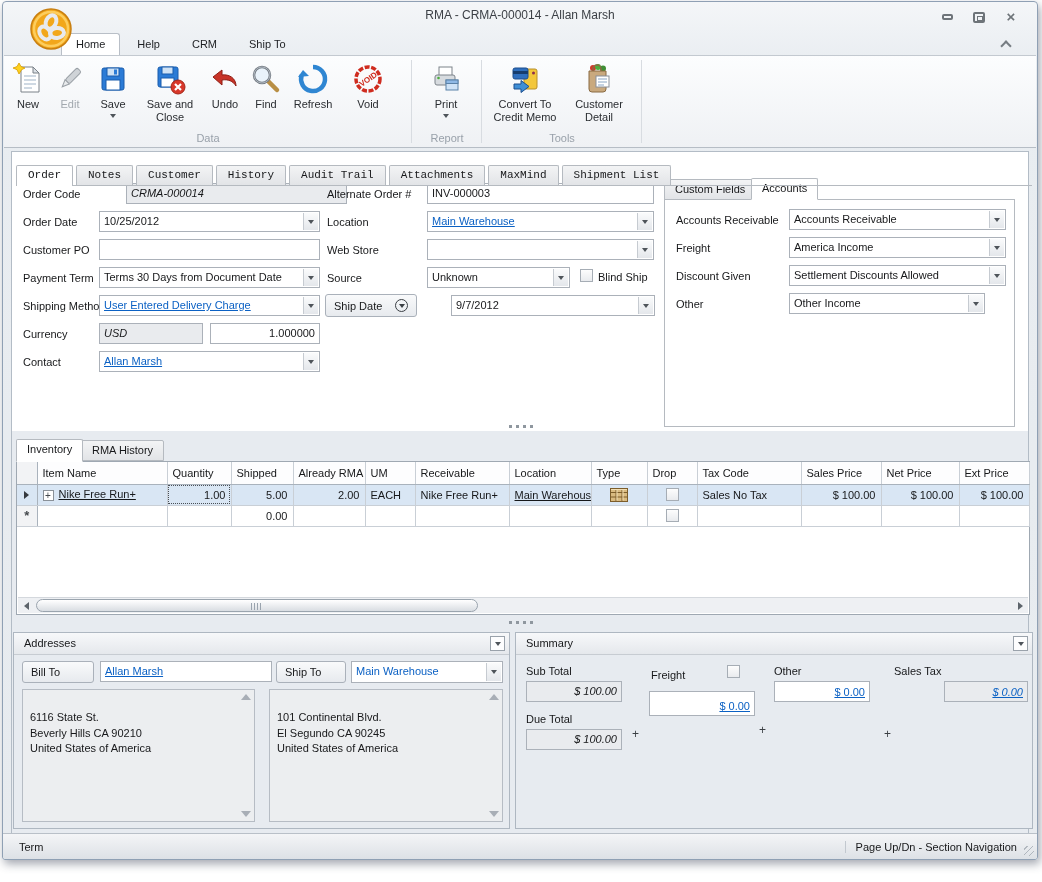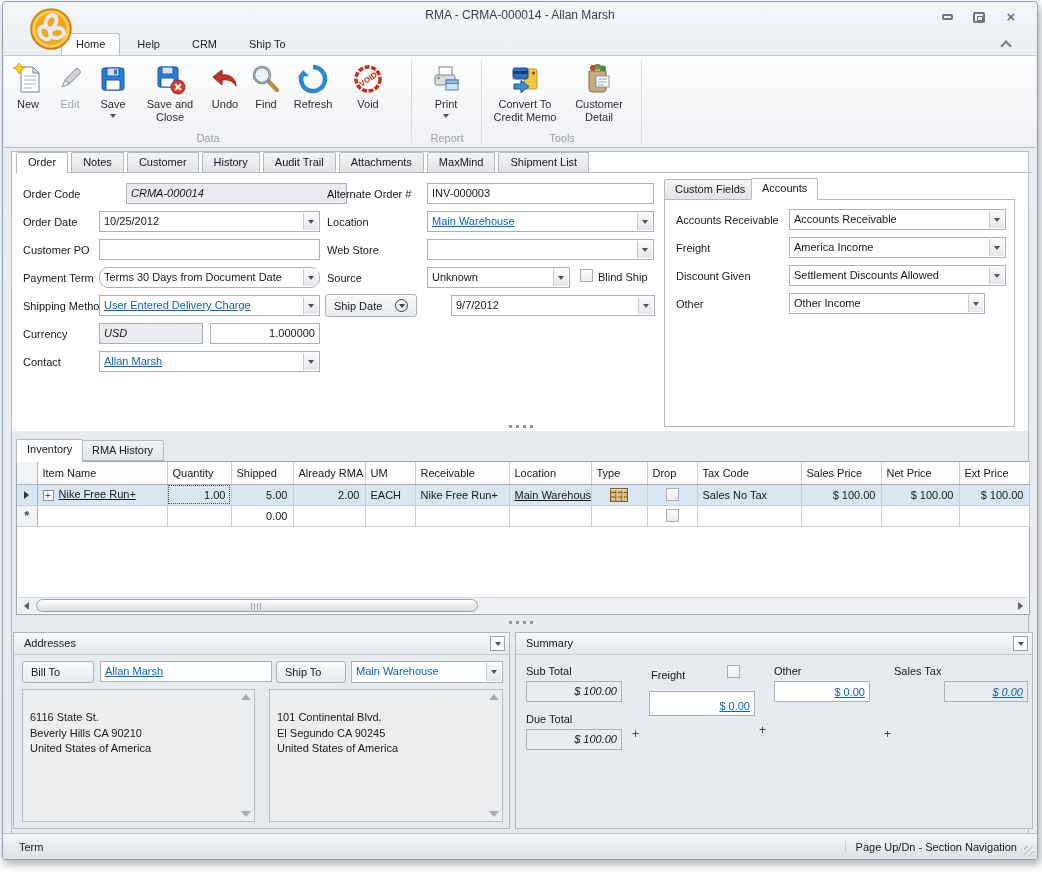--- a/index.html
+++ b/index.html
@@ -38,21 +38,21 @@
   .glabel { position:absolute; left:0; right:0; bottom:3px; text-align:center; color:#99a1aa; font-size:11px; }
   .rbtn { display:flex; flex-direction:column; align-items:center; padding-top:3px; text-align:center; line-height:1.15; color:#2a2d31; }
   .rbtn svg { display:block; margin-bottom:3px; }
   .rbtn.disabled { color:#a2a8ae; }
   .caret { width:0; height:0; border-left:3px solid transparent; border-right:3px solid transparent; border-top:4px solid #4e545a; margin-top:3px; }
 
   
   .main { position:absolute; left:8px; right:8px; top:149px; bottom:26px; background:#fff; border:1px solid #b3bcc6; }
 
   
-  .doctabs { position:absolute; left:13px; top:150px; width:1016px; height:21px; border-bottom:1px solid #b5bac0; display:flex; z-index:4; }
+  .doctabs { position:absolute; left:13px; top:163px; width:1016px; height:21px; border-bottom:1px solid #b5bac0; display:flex; z-index:4;font-family:Liberation Mono, monospace; }
   .dtab { padding:3px 11px; margin-right:3px; background:linear-gradient(#f3f4f5,#e2e4e7); border:1px solid #b5bac0; border-bottom:none; border-radius:2px 2px 0 0; white-space:nowrap; }
   .dtab.active { background:#fff; position:relative; margin-bottom:-1px; padding-bottom:4px; }
   .accel::first-letter { text-decoration:underline; }
 
   
   .lbl { position:absolute; white-space:nowrap; }
   .field { position:absolute; height:21px; background:#fff; border:1px solid #abb1b9; }
   .field .v { padding:3px 4px; white-space:nowrap; overflow:hidden; }
   .field.num .v { text-align:right; }
   .ro { background:#e9ebee; }
@@ -307,21 +307,21 @@
         <i></i>
       </div>
   </div>
 
   <div class="lbl" style="left:20px;top:242px;">Customer PO</div>
   <div class="field" style="left:96px;top:237px;width:221px;">
       <div class="v"></div>
     </div>
 
   <div class="lbl" style="left:20px;top:270px;">Payment Term</div>
-  <div class="combo" style="left:96px;top:265px;width:221px;border-radius:9px;">
+  <div class="combo" style="left:96px;top:265px;width:221px;">
     <div class="v">Terms 30 Days from Document Date</div>
       <div class="dd">
         <i></i>
       </div>
   </div>
 
   <div class="lbl" style="left:20px;top:298px;">Shipping Method</div>
   <div class="combo" style="left:96px;top:293px;width:221px;">
     <div class="v lnk">User Entered Delivery Charge</div>
       <div class="dd">

